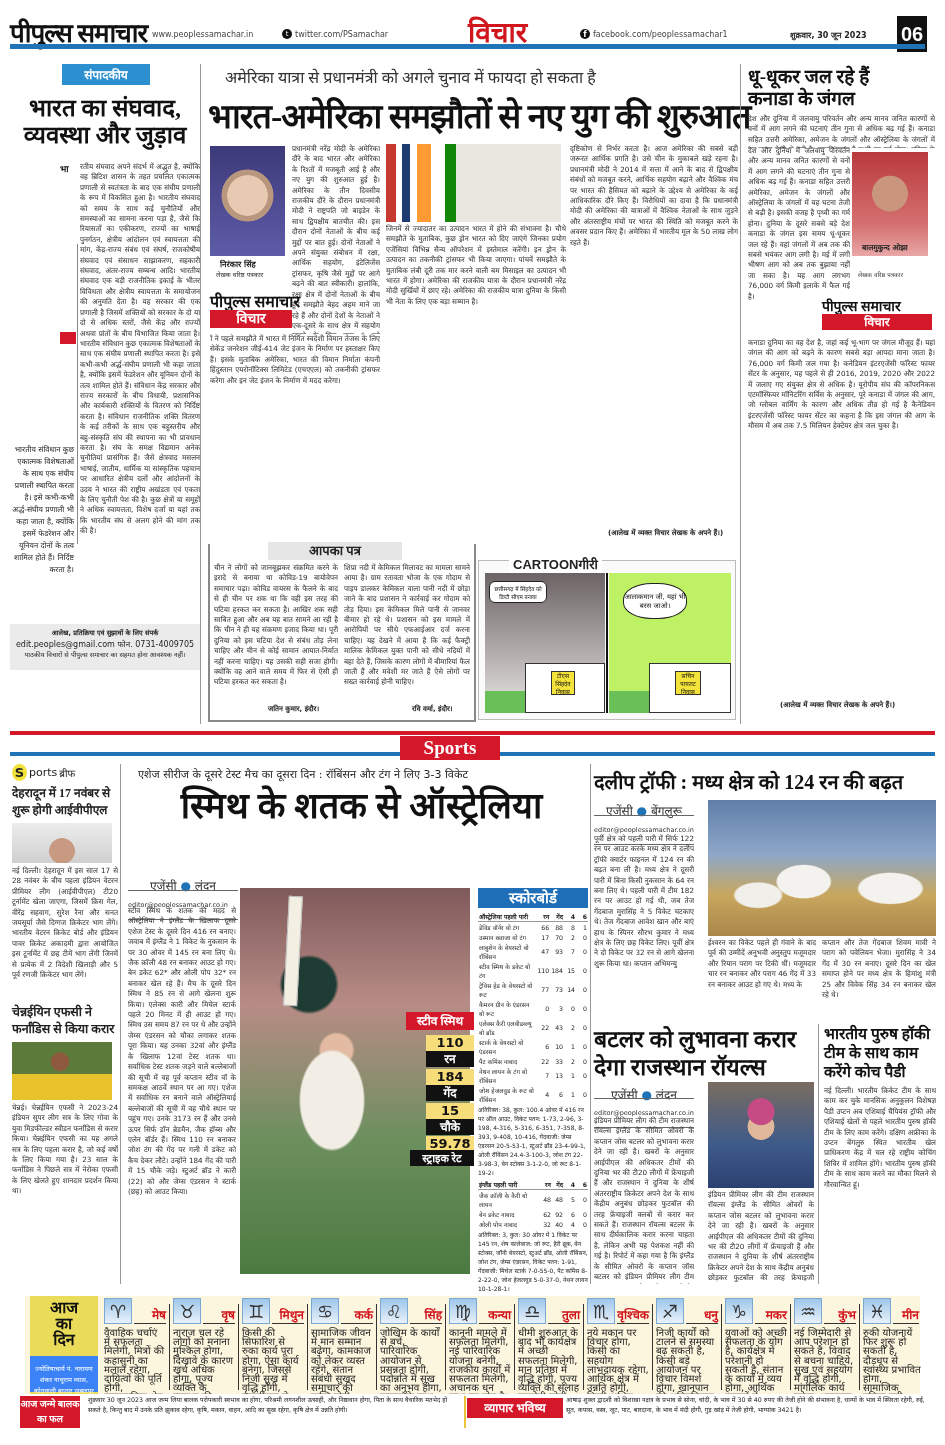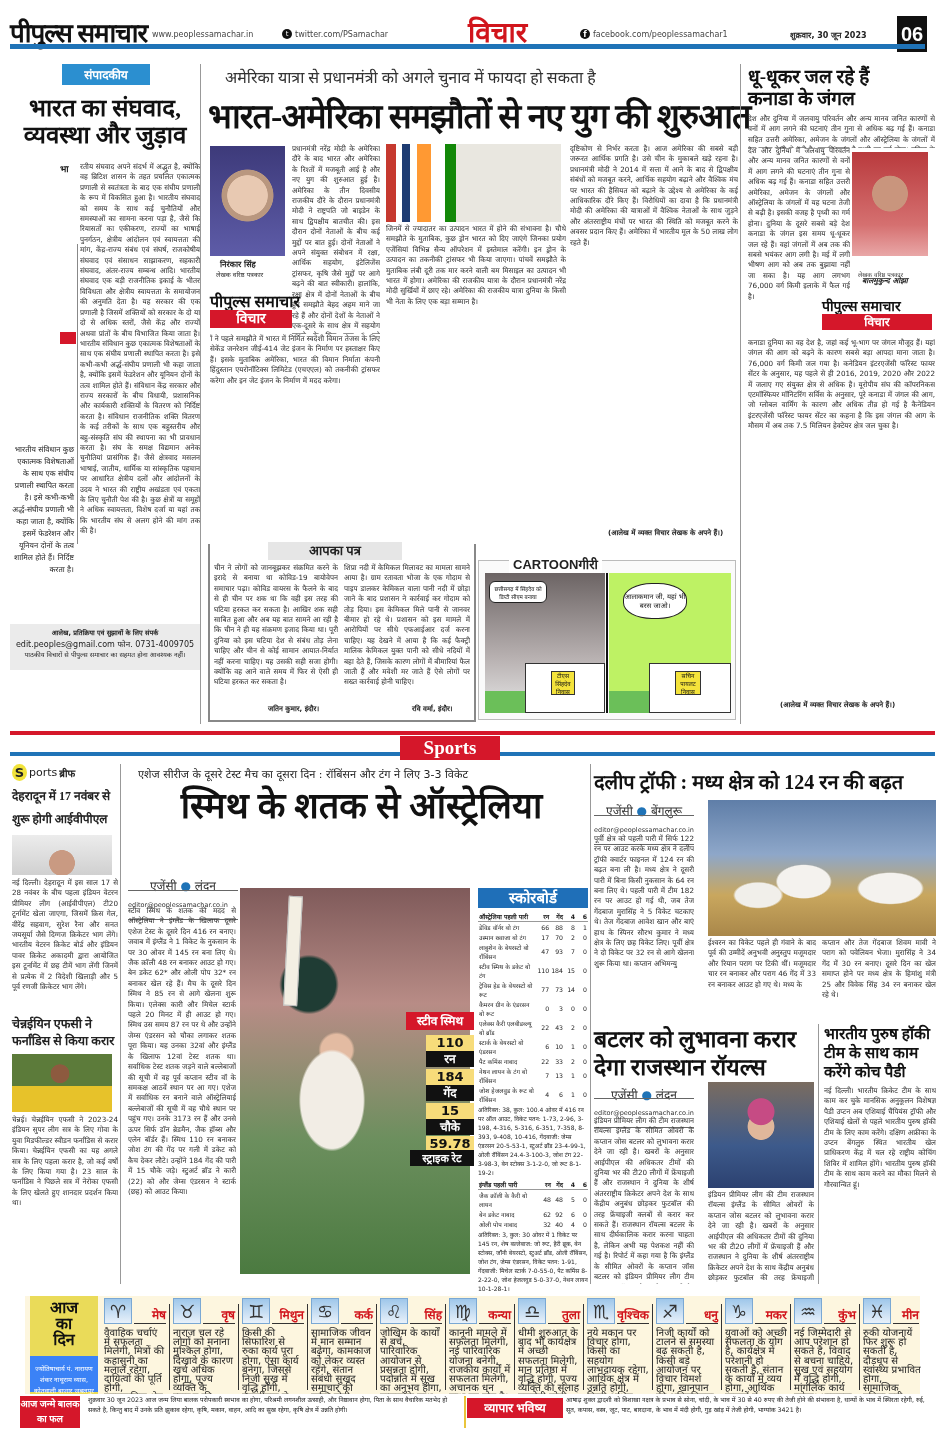--- a/index.html
+++ b/index.html
@@ -111,21 +111,21 @@
 <div class="abs" style="left:608px;top:528px;font-size:7px;font-weight:bold;">(आलेख में व्यक्त विचार लेखक के अपने हैं।)</div>
 <div class="abs" style="left:740px;top:64px;width:1px;height:660px;background:#999;"></div>
 
 <div class="abs" style="left:748px;top:66px;width:190px;font-family:'Liberation Serif',serif;font-weight:bold;font-size:19px;line-height:22px;color:#111;">
   <div>धू-धूकर जल रहे हैं</div>
   <div>कनाडा के जंगल</div>
 </div>
 <div class="abs txt" style="left:748px;top:114px;width:187px;height:34px;overflow:hidden;">देश और दुनिया में जलवायु परिवर्तन और अन्य मानव जनित कारणों से वनों में आग लगने की घटनाएं तीन गुना से अधिक बढ़ गई हैं। कनाडा सहित उत्तरी अमेरिका, अमेजन के जंगलों और ऑस्ट्रेलिया के जंगलों में यह घटना तेजी से बढ़ी है। इसकी वजह है पृथ्वी का गर्म होना। दुनिया के दूसरे सबसे बड़े देश कनाडा के जंगल इस समय धू-धूकर जल रहे हैं। वहां जंगलों में अब तक की सबसे भयंकर आग लगी है। मई में लगी भीषण आग को अब तक बुझाया नहीं जा सका है। यह आग लगभग 76,000 वर्ग किमी इलाके में फैल गई है।</div>
 <div class="abs txt" style="left:748px;top:146px;width:102px;height:175px;overflow:hidden;">देश और दुनिया में जलवायु परिवर्तन और अन्य मानव जनित कारणों से वनों में आग लगने की घटनाएं तीन गुना से अधिक बढ़ गई हैं। कनाडा सहित उत्तरी अमेरिका, अमेजन के जंगलों और ऑस्ट्रेलिया के जंगलों में यह घटना तेजी से बढ़ी है। इसकी वजह है पृथ्वी का गर्म होना। दुनिया के दूसरे सबसे बड़े देश कनाडा के जंगल इस समय धू-धूकर जल रहे हैं। वहां जंगलों में अब तक की सबसे भयंकर आग लगी है। मई में लगी भीषण आग को अब तक बुझाया नहीं जा सका है। यह आग लगभग 76,000 वर्ग किमी इलाके में फैल गई है।</div>
 <div class="abs photo-face" style="left:852px;top:152px;width:76px;height:104px;background:radial-gradient(circle at 50% 40%,#c9957d 0 24%,transparent 25%),linear-gradient(#b93a3d,#d57070 70%,#e9a7a7);"></div>
-<div class="abs" style="left:862px;top:275px;font-size:7.5px;font-weight:bold;font-style:italic;">बालमुकुन्द ओझा</div>
+<div class="abs" style="left:862px;top:242px;font-size:7.5px;font-weight:bold;">बालमुकुन्द ओझा</div>
 <div class="abs" style="left:858px;top:270px;font-size:6.2px;color:#333;">लेखक वरिष्ठ पत्रकार</div>
 <div class="abs logo-small" style="left:822px;top:296px;font-size:14px;">पीपुल्स समाचार</div>
 <div class="abs red-box" style="left:822px;top:314px;width:110px;height:16px;font-size:12px;line-height:16px;">विचार</div>
 <div class="abs txt" style="left:748px;top:338px;width:187px;height:360px;overflow:hidden;">कनाडा दुनिया का वह देश है, जहां कई भू-भाग पर जंगल मौजूद हैं। यहां जंगल की आग को बढ़ने के कारण सबसे बड़ा आपदा माना जाता है। 76,000 वर्ग किमी जल गया है। कनेडियन इंटरएजेंसी फॉरेस्ट फायर सेंटर के अनुसार, यह पहले से ही 2016, 2019, 2020 और 2022 में जलाए गए संयुक्त क्षेत्र से अधिक है। यूरोपीय संघ की कॉपरनिकस एटमॉस्फियर मॉनिटरिंग सर्विस के अनुसार, पूरे कनाडा में जंगल की आग, जो ग्लोबल वार्मिंग के कारण और अधिक तीव्र हो गई है कैनेडियन इंटरएजेंसी फॉरेस्ट फायर सेंटर का कहना है कि इस जंगल की आग के मौसम में अब तक 7.5 मिलियन हेक्टेयर क्षेत्र जल चुका है।</div>
 <div class="abs" style="left:780px;top:700px;font-size:7px;font-weight:bold;">(आलेख में व्यक्त विचार लेखक के अपने हैं।)</div>
 
 <div class="abs" style="left:208px;top:544px;width:268px;height:178px;border:2px solid #888;border-top:none;"></div>
 <div class="abs" style="left:268px;top:542px;width:134px;height:18px;background:#e6e6e6;text-align:center;font-family:'Liberation Serif',serif;font-weight:bold;font-size:13px;line-height:18px;">आपका पत्र</div>
 <div class="abs txt" style="left:214px;top:563px;width:124px;height:135px;overflow:hidden;">चीन ने लोगों को जानबूझकर संक्रमित करने के इरादे से बनाया था कोविड-19 बायोवेपन समाचार पढ़ा। कोविड वायरस के फैलने के बाद से ही चीन पर शक था कि वही इस तरह की घटिया हरकत कर सकता है। आखिर शक सही साबित हुआ और अब यह बात सामने आ रही है कि चीन ने ही यह संक्रमण इजाद किया था। पूरी दुनिया को इस घटिया देश से संबंध तोड़ लेना चाहिए और चीन से कोई सामान आयात-निर्यात नहीं करना चाहिए। यह उसकी सही सजा होगी। क्योंकि वह आने वाले समय में फिर से ऐसी ही घटिया हरकत कर सकता है।</div>
 <div class="abs" style="left:268px;top:704px;font-size:7px;font-weight:bold;">जतिन कुमार, इंदौर।</div>
@@ -150,23 +150,23 @@
 </div>
 
 <div class="abs sports-band-top"></div>
 <div class="abs sports-band"></div>
 <div class="abs sports-label">Sports</div>
 
 <div class="abs" style="left:12px;top:764px;width:106px;height:520px;">
   <div style="display:flex;align-items:center;gap:2px;">
     <span style="display:inline-block;width:15px;height:17px;border-radius:50%;background:#f1e33a;font-weight:bold;font-size:13px;text-align:center;line-height:17px;">S</span>
     <span style="font-size:11px;">ports</span>
-    <span style="font-size:10px;font-weight:bold;">ब्रीफ</span>
-  </div>
-  <div style="margin-top:4px;font-family:'Liberation Serif',serif;font-weight:bold;font-size:12px;line-height:23px;">देहरादून में 17 नवंबर से शुरू होगी आईवीपीएल</div>
+    <span style="font-size:10px;font-weight:normal;">ब्रीफ</span>
+  </div>
+  <div style="margin-top:4px;font-family:'Liberation Serif',serif;font-weight:bold;font-size:12px;line-height:17px;">देहरादून में 17 नवंबर से शुरू होगी आईवीपीएल</div>
   <div style="margin-top:4px;width:100px;height:40px;background:radial-gradient(circle at 50% 70%,#c99a82 0 22%,transparent 23%),linear-gradient(#ececec,#d0d0d0);"></div>
   <div class="txt" style="margin-top:3px;height:130px;overflow:hidden;">नई दिल्ली। देहरादून में इस साल 17 से 28 नवंबर के बीच पहला इंडियन वेटरन प्रीमियर लीग (आईवीपीएल) टी20 टूर्नामेंट खेला जाएगा, जिसमें क्रिस गेल, वीरेंद्र सहवाग, सुरेश रैना और सनत जयसूर्या जैसे दिग्गज क्रिकेटर भाग लेंगे। भारतीय वेटरन क्रिकेट बोर्ड और इंडियन पावर क्रिकेट अकादमी द्वारा आयोजित इस टूर्नामेंट में छह टीमें भाग लेंगी जिनमें से प्रत्येक में 2 विदेशी खिलाड़ी और 5 पूर्व रणजी क्रिकेटर भाग लेंगे।</div>
   <div style="margin-top:8px;font-family:'Liberation Serif',serif;font-weight:bold;font-size:12.5px;line-height:17px;">चेन्नईयिन एफसी ने फर्नांडिस से किया करार</div>
   <div style="margin-top:4px;width:100px;height:58px;background:radial-gradient(circle at 48% 34%,#8d5a3f 0 14%,transparent 15%),linear-gradient(180deg,#5c7b3a 0 55%,#e7c22a 55%);"></div>
   <div class="txt" style="margin-top:3px;height:140px;overflow:hidden;">चेन्नई। चेन्नईयिन एफसी ने 2023-24 इंडियन सुपर लीग सत्र के लिए गोवा के युवा मिडफील्डर स्वीडन फर्नांडिस से करार किया। चेन्नईयिन एफसी का यह अगले सत्र के लिए पहला करार है, जो कई वर्षों के लिए किया गया है। 23 साल के फर्नांडिस ने पिछले सत्र में नेरोका एफसी के लिए खेलते हुए शानदार प्रदर्शन किया था।</div>
 </div>
 <div class="abs" style="left:120px;top:764px;width:1px;height:520px;background:#999;"></div>
 
 <div class="abs" style="left:138px;top:766px;width:450px;font-size:11px;color:#222;white-space:nowrap;">एशेज सीरीज के दूसरे टेस्ट मैच का दूसरा दिन : रॉबिंसन और टंग ने लिए 3-3 विकेट</div>
 <div class="abs h-sp" style="left:134px;top:784px;width:455px;font-size:36px;line-height:44px;text-align:center;">

